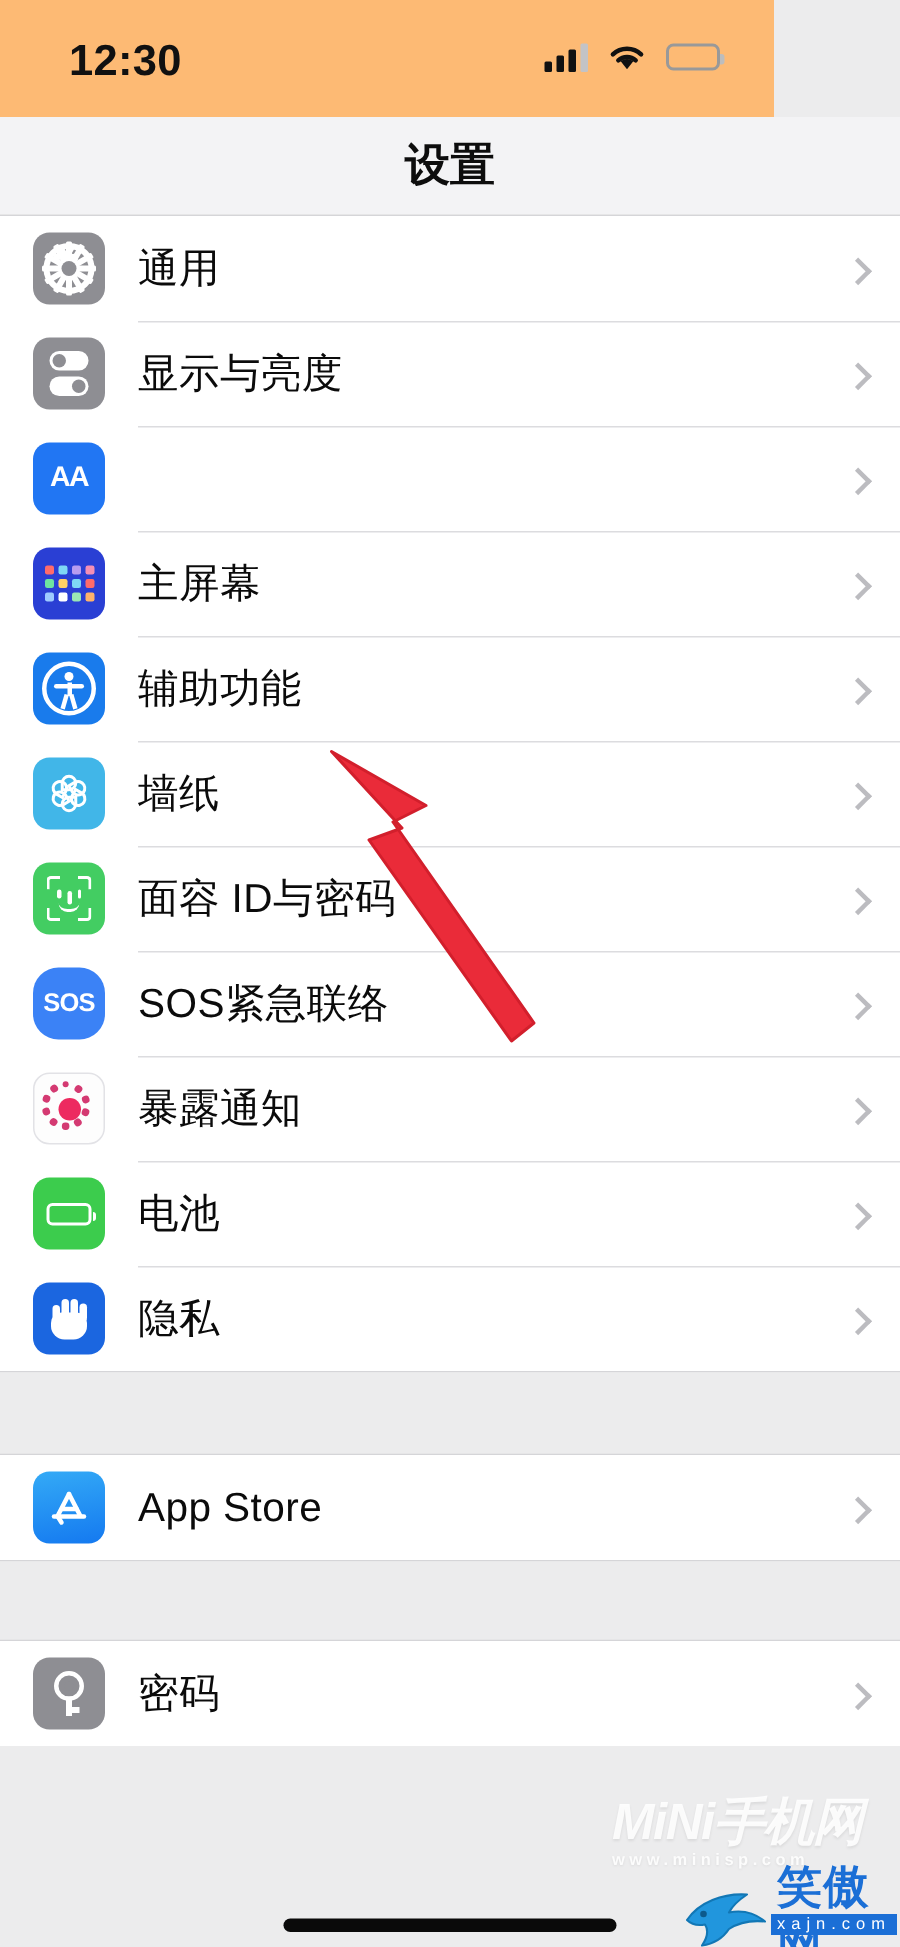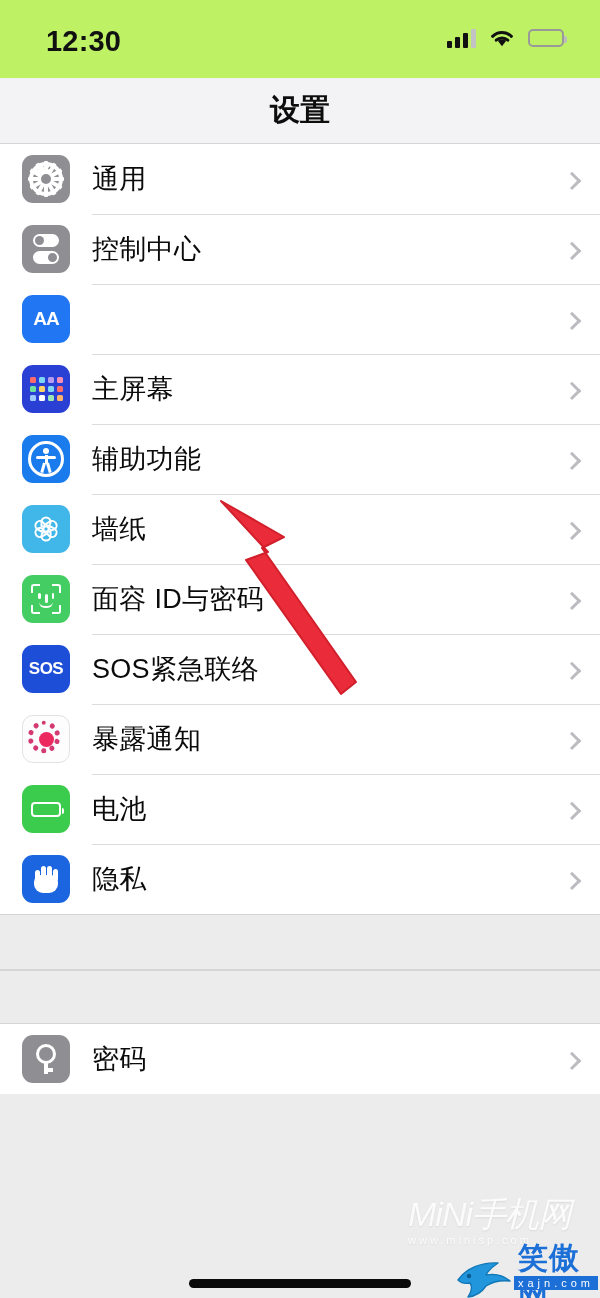--- a/index.html
+++ b/index.html
@@ -8,22 +8,22 @@
     font-family:"Liberation Sans","DejaVu Sans",sans-serif;
     background:#ffffff;
     position:relative;
     overflow:hidden;
     -webkit-font-smoothing:antialiased;
   }
   .phone { width:600px; height:1298px; position:relative; background:#ececed; }
 
   
   .statusbar{
-    position:absolute; top:0; left:0; width:600px; height:78px;
-    background:#bef264;
+    position:absolute; top:0; left:0; width:516px; height:78px;
+    background:#fdba74;
   }
   .status-time{
     position:absolute; left:46px; top:25px;
     font-size:29px; font-weight:bold; color:#111; letter-spacing:.2px;
   }
   .status-right{
     position:absolute; right:36px; top:28px;
     display:flex; align-items:center; gap:13px;
   }
   .sig{ display:flex; align-items:flex-end; gap:3px; height:20px;}
@@ -85,21 +85,21 @@
 
   
   .ic-gear{background:#8e8e93;}
   .ic-control{background:#8e8e93;}
   .ic-display{background:#2176f3;}
   .ic-home{background:#2a3fd4;}
   .ic-access{background:#197bec;}
   .ic-wallpaper{background:#41b6e8;}
   .ic-siri{background:radial-gradient(circle at 50% 50%,#5b2a86 0%,#1b1030 62%,#070309 100%);}
   .ic-faceid{background:#43cd62;}
-  .ic-sos{background:#1d4ed8;}
+  .ic-sos{background:#3b82f6;border-radius:17px;}
   .ic-exposure{background:#fdfdfd;border:1px solid #e2e2e6;}
   .ic-battery{background:#3ccc4d;}
   .ic-privacy{background:#1b66e0;}
   .ic-appstore{background:linear-gradient(170deg,#34aaf6,#1479f0);}
   .ic-wallet{background:#1b1b1d;}
   .ic-password{background:#8e8e93;}
 
   .aa{color:#fff;font-size:19px;font-weight:bold;letter-spacing:-1px;}
   .sostxt{color:#fff;font-size:17px;font-weight:bold;letter-spacing:-.5px;}
 
@@ -183,21 +183,21 @@
   .acc .leg{position:absolute;top:19px;width:3px;height:10px;background:#fff;transform-origin:top center;}
   .acc .leg.l{left:12px;rotate:16deg;}
   .acc .leg.r{right:12px;rotate:-16deg;}
 
   
   .arrow{ position:absolute; left:0; top:0; width:600px; height:1298px; pointer-events:none;}
 
   
   .wm-mini{
     position:absolute; left:408px; top:1192px; width:190px; height:58px;
-    font-size:34px; font-weight:normal; font-style:italic; color:rgba(255,255,255,.88);
+    font-size:34px; font-weight:bold; font-style:italic; color:rgba(255,255,255,.88);
     letter-spacing:-1px; text-shadow:0 1px 2px rgba(0,0,0,.08);
   }
   .wm-mini .sub{ font-size:11px; letter-spacing:3px; font-style:normal; display:block; margin-top:-4px;}
   .wm-xajn{
     position:absolute; left:452px; top:1238px; display:flex; align-items:center; gap:4px;
   }
   .wm-xajn .txt{ font-size:30px; font-weight:bold; color:#1b6fd6; letter-spacing:1px;}
   .wm-xajn .dom{
     position:absolute; left:62px; top:38px; background:#1b6fd6; color:#fff;
     font-size:11px; letter-spacing:4px; padding:1px 4px;
@@ -263,21 +263,21 @@
 
       <div class="row">
         <div class="icon ic-control">
           <span class="cc">
             <span class="pill t"></span>
               <span class="knob t"></span>
             <span class="pill b"></span>
               <span class="knob b"></span>
           </span>
         </div>
-        <div class="label">控制中心</div>
+        <div class="label">显示与亮度</div>
         <span class="chev"></span>
       </div>
 
       <div class="row">
         <div class="icon ic-display">
           <span class="aa">AA</span>
         </div>
         <span class="chev"></span>
       </div>
 
@@ -396,20 +396,33 @@
           </span>
         </div>
         <div class="label">隐私</div>
         <span class="chev"></span>
       </div>
     </div>
 
     <div class="gap" style="height:54px"></div>
 
     <div class="group">
+      <div class="row">
+        <div class="icon ic-appstore">
+          <svg width="32" height="30" viewBox="0 0 32 30">
+            <path d="M16 6 L23.5 20.5" stroke="#fff" stroke-width="3" stroke-linecap="round"></path>
+            <path d="M16 6 L8.5 20.5" stroke="#fff" stroke-width="3" stroke-linecap="round"></path>
+            <path d="M11.5 16 L21 16" stroke="#fff" stroke-width="3" stroke-linecap="round"></path>
+            <path d="M6 21 L26 21" stroke="#fff" stroke-width="3" stroke-linecap="round"></path>
+            <path d="M11 25 L8.5 21" stroke="#fff" stroke-width="3" stroke-linecap="round"></path>
+          </svg>
+        </div>
+        <div class="label">App Store</div>
+        <span class="chev"></span>
+      </div>
 
     </div>
 
     <div class="gap" style="height:52px"></div>
 
     <div class="group" style="border-bottom:0">
       <div class="row">
         <div class="icon ic-password">
           <span class="key">
             <span class="head"></span>

